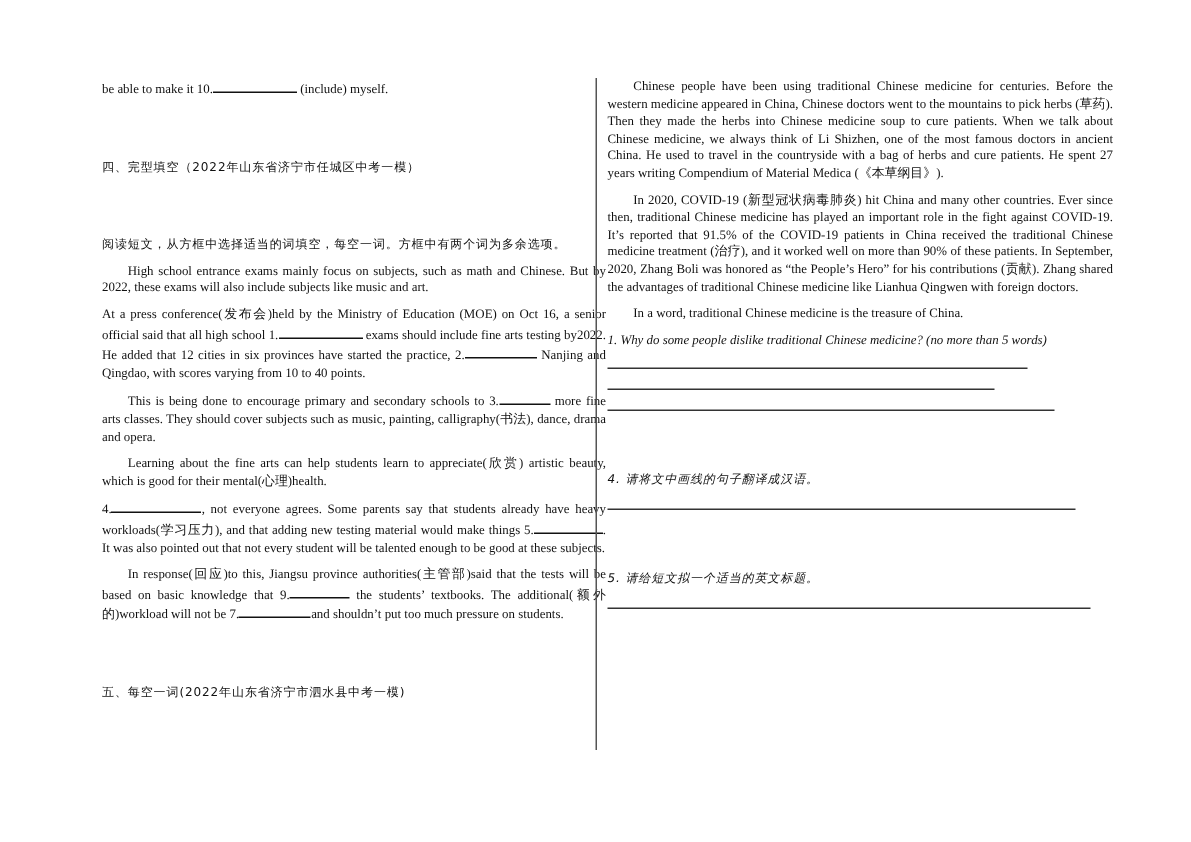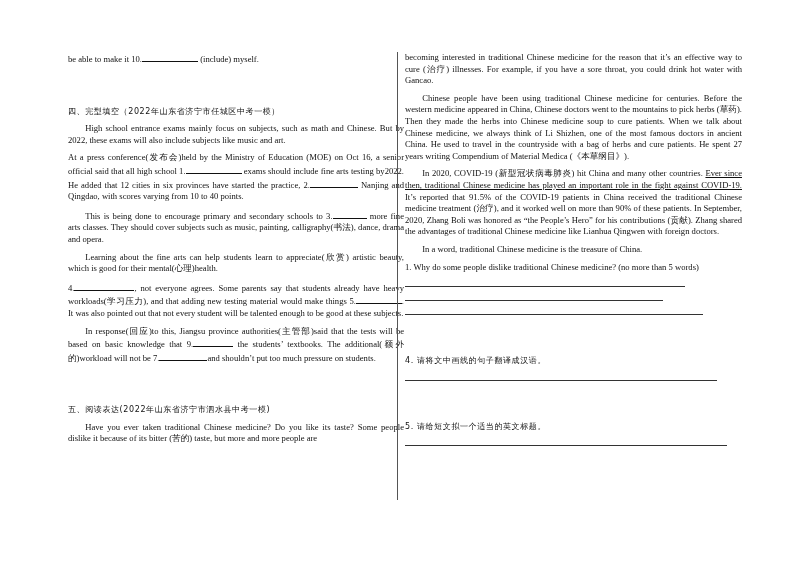--- a/index.html
+++ b/index.html
@@ -8,59 +8,58 @@
   .col { position: absolute; top: 52px; font-size: 8.6px; line-height: 11.6px; }
   .col.left { left: 68px; width: 336px; }
   .col.right { left: 405px; width: 337px; }
   .divider { position: absolute; left: 397px; top: 52px; width: 1px; height: 448px; background: #555; }
   p { margin: 0 0 6px 0; text-align: justify; }
   .indent { text-indent: 2em; }
   .cn { font-family: "DejaVu Sans", sans-serif; font-size: 8px; letter-spacing: 0.6px; margin-top: 40px; }
   .blank { display: inline-block; border-bottom: 1px solid #111; height: 9px; vertical-align: baseline; }
   .wordbox { border: 1px solid #444; padding: 3px 4px; margin: 4px 0 8px -2px; text-align: justify;
              word-spacing: 4px; }
-  .u { text-decoration: underline; }
+  .u { }
   .ans-line { border-bottom: 1px solid #333; height: 1px; margin: 12px 0 10px 0; }
-  .q { margin-bottom: 0; }
+  .q { margin-bottom: 0; font-style: italic; }
 </style>
 </head>
 <body>
 
 <div class="col left">
   <p>
     <span>be able to make it 10.</span><span class="blank" style="width:56px"></span>
     <span>(include) myself.</span>
   </p>
   <p class="cn">四、完型填空（2022年山东省济宁市任城区中考一模）</p>
+  <p class="cn">阅读短文，从方框中选择适当的词填空，每空一词。方框中有两个词为多余选项。</p>
   <p class="indent">High school entrance exams mainly focus on subjects, such as math and Chinese. But by 2022, these exams will also include subjects like music and art.</p>
   <p>
     <span>At a press conference(发布会)held by the Ministry of Education (MOE) on Oct 16, a senior official said that all high school 1.</span><span class="blank" style="width:56px"></span>
     <span>exams should include fine arts testing by2022. He added that 12 cities in six provinces have started the practice, 2.</span><span class="blank" style="width:48px"></span>
     <span>Nanjing and Qingdao, with scores varying from 10 to 40 points.</span>
   </p>
   <p class="indent">
     <span>This is being done to encourage primary and secondary schools to 3.</span><span class="blank" style="width:34px"></span>
     <span>more fine arts classes. They should cover subjects such as music, painting, calligraphy(书法), dance, drama and opera.</span>
   </p>
   <p class="indent">Learning about the fine arts can help students learn to appreciate(欣赏) artistic beauty, which is good for their mental(心理)health.</p>
   <p>
     <span>4.</span><span class="blank" style="width:60px"></span><span>, not everyone agrees. Some parents say that students already have heavy workloads(学习压力), and that adding new testing material would make things 5.</span><span class="blank" style="width:46px"></span><span>. It was also pointed out that not every student will be talented enough to be good at these subjects.</span>
   </p>
   <p class="indent">
     <span>In response(回应)to this, Jiangsu province authorities(主管部)said that the tests will be based on basic knowledge that 9.</span><span class="blank" style="width:40px"></span>
     <span>the students’ textbooks. The additional(额外的)workload will not be 7.</span><span class="blank" style="width:48px"></span><span>and shouldn’t put too much pressure on students.</span>
   </p>
-  <p class="cn">五、阅读表达(2022年山东省济宁市泗水县中考一模)</p>
-  <p class="indent">Have you ever taken traditional Chinese medicine? Do you like its taste? Some people dislike it because of its bitter (苦的) taste, but more and more people are</p>
+  <p class="cn">五、每空一词(2022年山东省济宁市泗水县中考一模)</p>
 </div>
 
 <div class="divider"></div>
 
 <div class="col right">
-  <p>becoming interested in traditional Chinese medicine for the reason that it’s an effective way to cure (治疗) illnesses. For example, if you have a sore throat, you could drink hot water with Gancao.</p>
   <p class="indent">Chinese people have been using traditional Chinese medicine for centuries. Before the western medicine appeared in China, Chinese doctors went to the mountains to pick herbs (草药). Then they made the herbs into Chinese medicine soup to cure patients. When we talk about Chinese medicine, we always think of Li Shizhen, one of the most famous doctors in ancient China. He used to travel in the countryside with a bag of herbs and cure patients. He spent 27 years writing Compendium of Material Medica (《本草纲目》).</p>
   <p class="indent">
     <span>In 2020, COVID-19 (新型冠状病毒肺炎) hit China and many other countries. </span><span class="u">Ever since then, traditional Chinese medicine has played an important role in the fight against COVID-19.</span><span> It’s reported that 91.5% of the COVID-19 patients in China received the traditional Chinese medicine treatment (治疗), and it worked well on more than 90% of these patients. In September, 2020, Zhang Boli was honored as “the People’s Hero” for his contributions (贡献). Zhang shared the advantages of traditional Chinese medicine like Lianhua Qingwen with foreign doctors.</span>
   </p>
   <p class="indent">In a word, traditional Chinese medicine is the treasure of China.</p>
 
   <p class="q">1. Why do some people dislike traditional Chinese medicine? (no more than 5 words)</p>
   <div class="ans-line" style="width:280px"></div>
   <div class="ans-line" style="width:258px"></div>
   <div class="ans-line" style="width:298px"></div>

